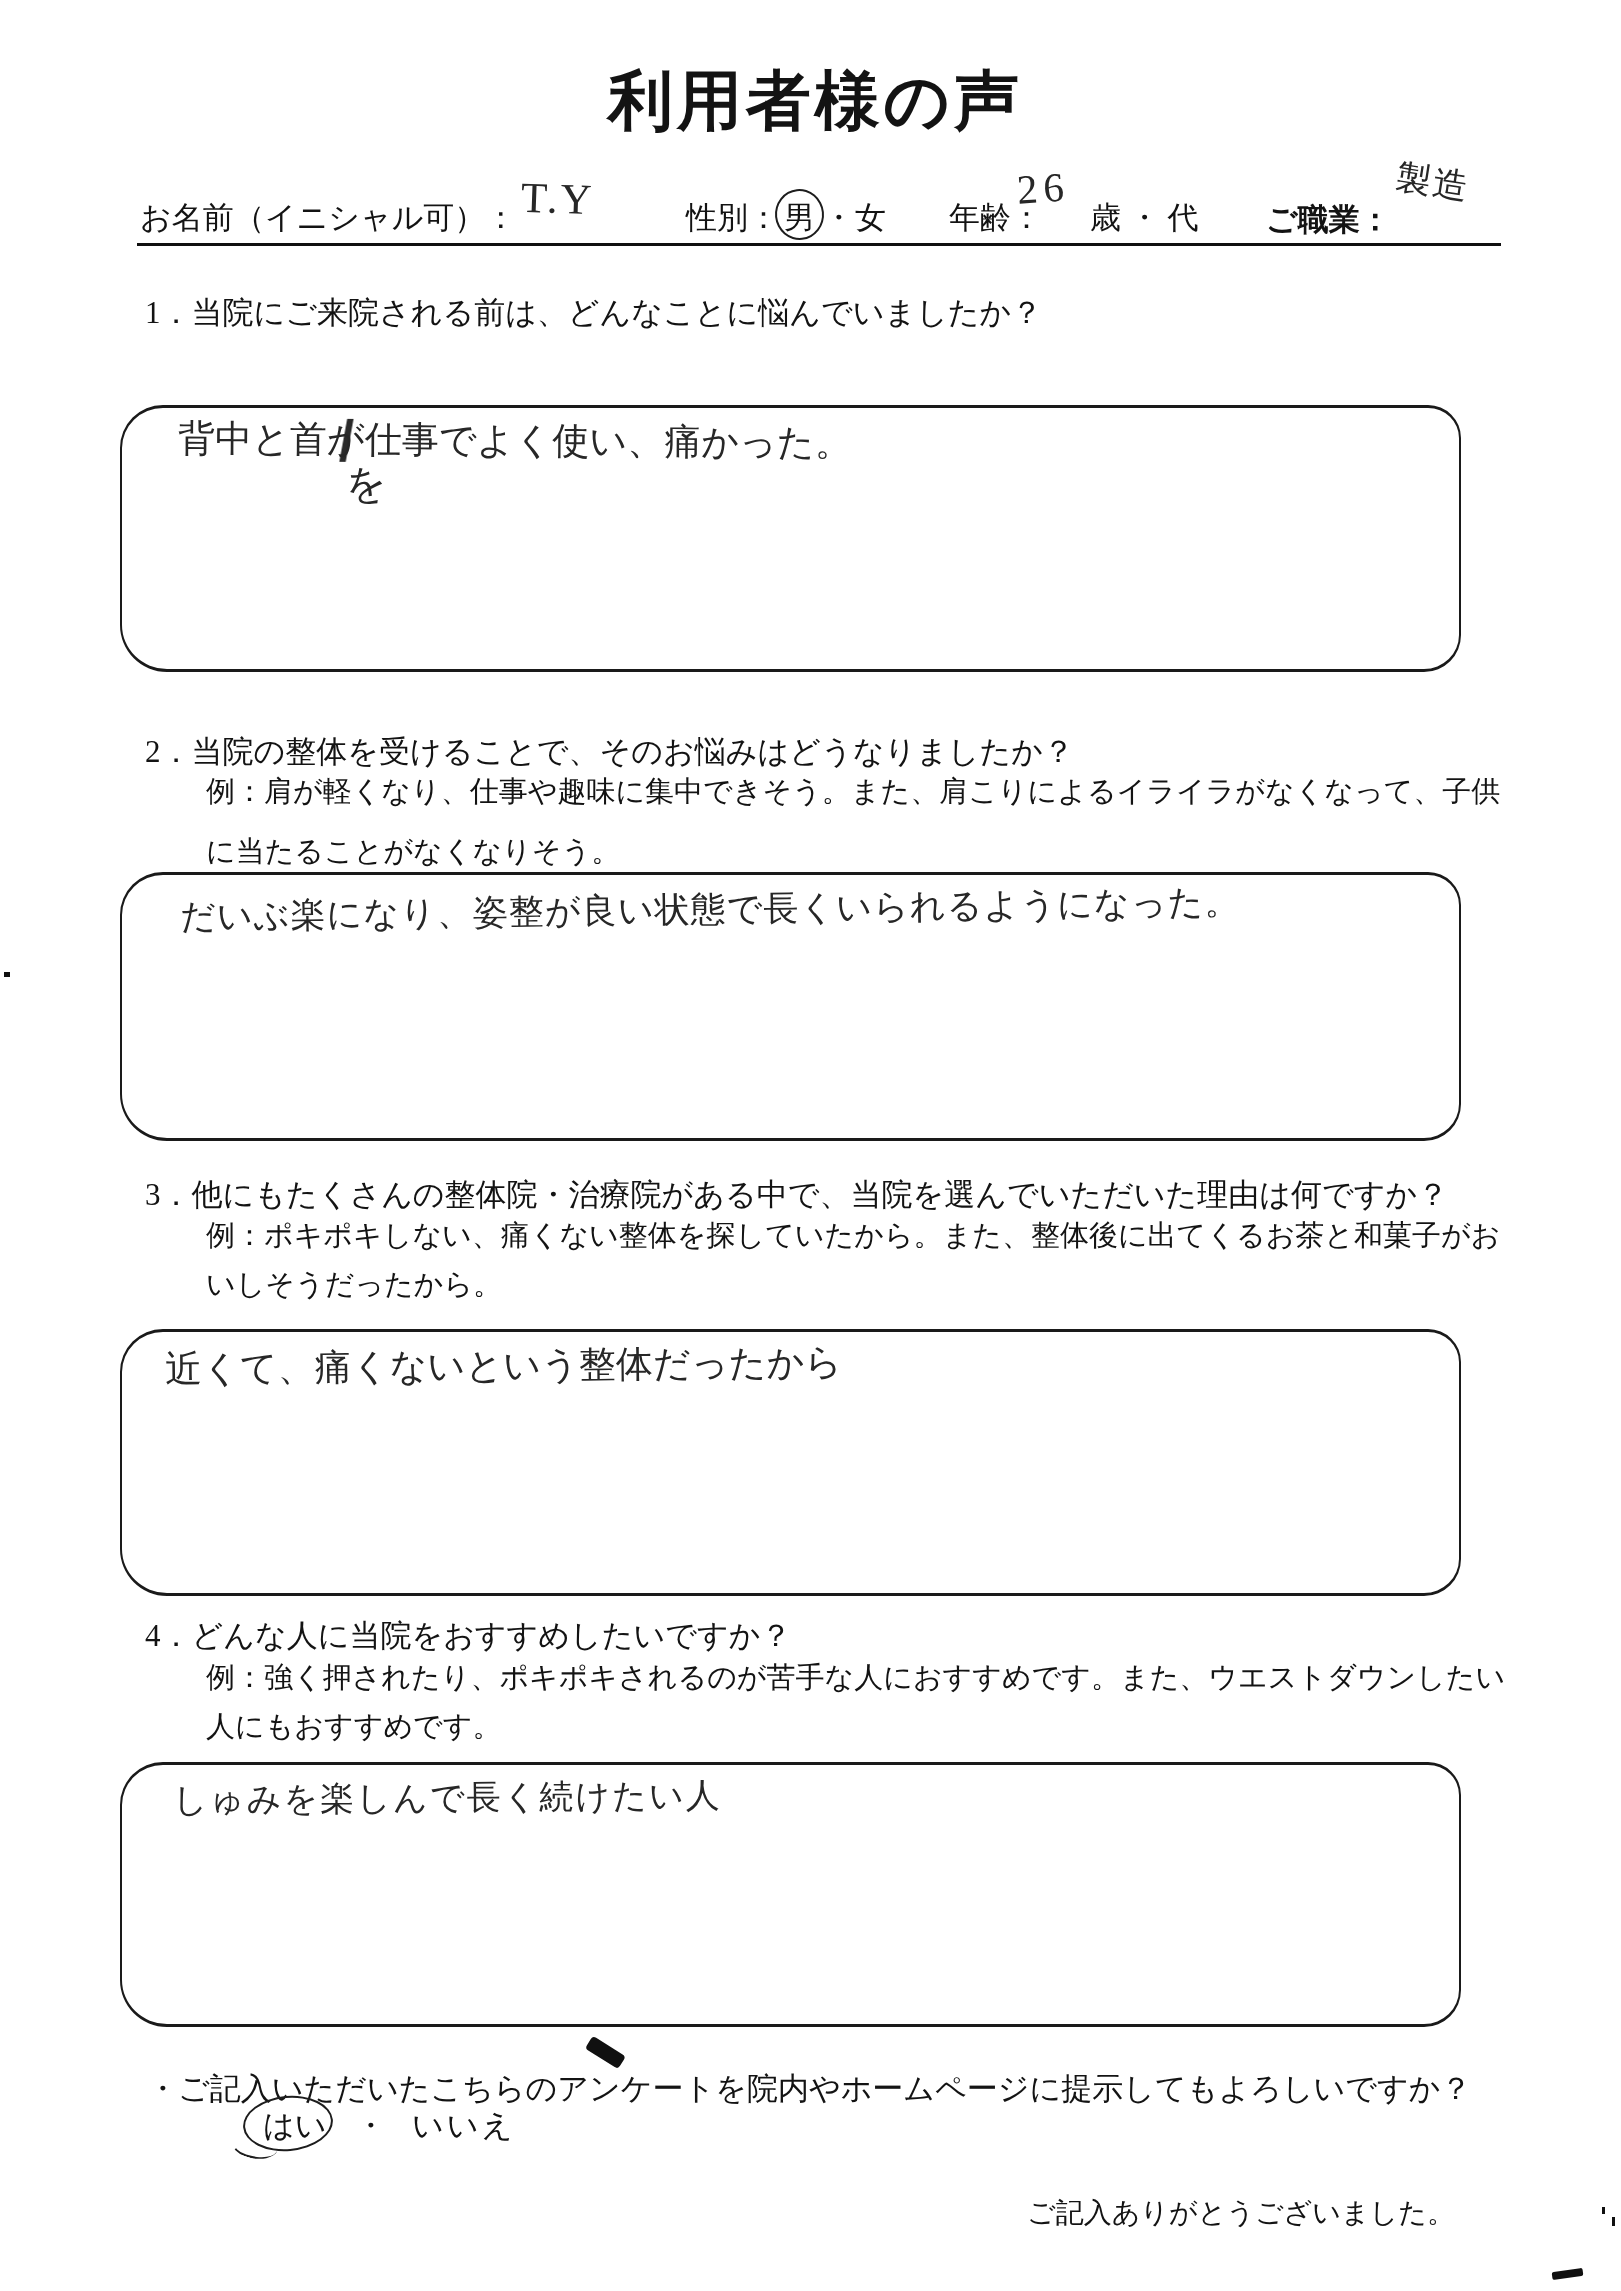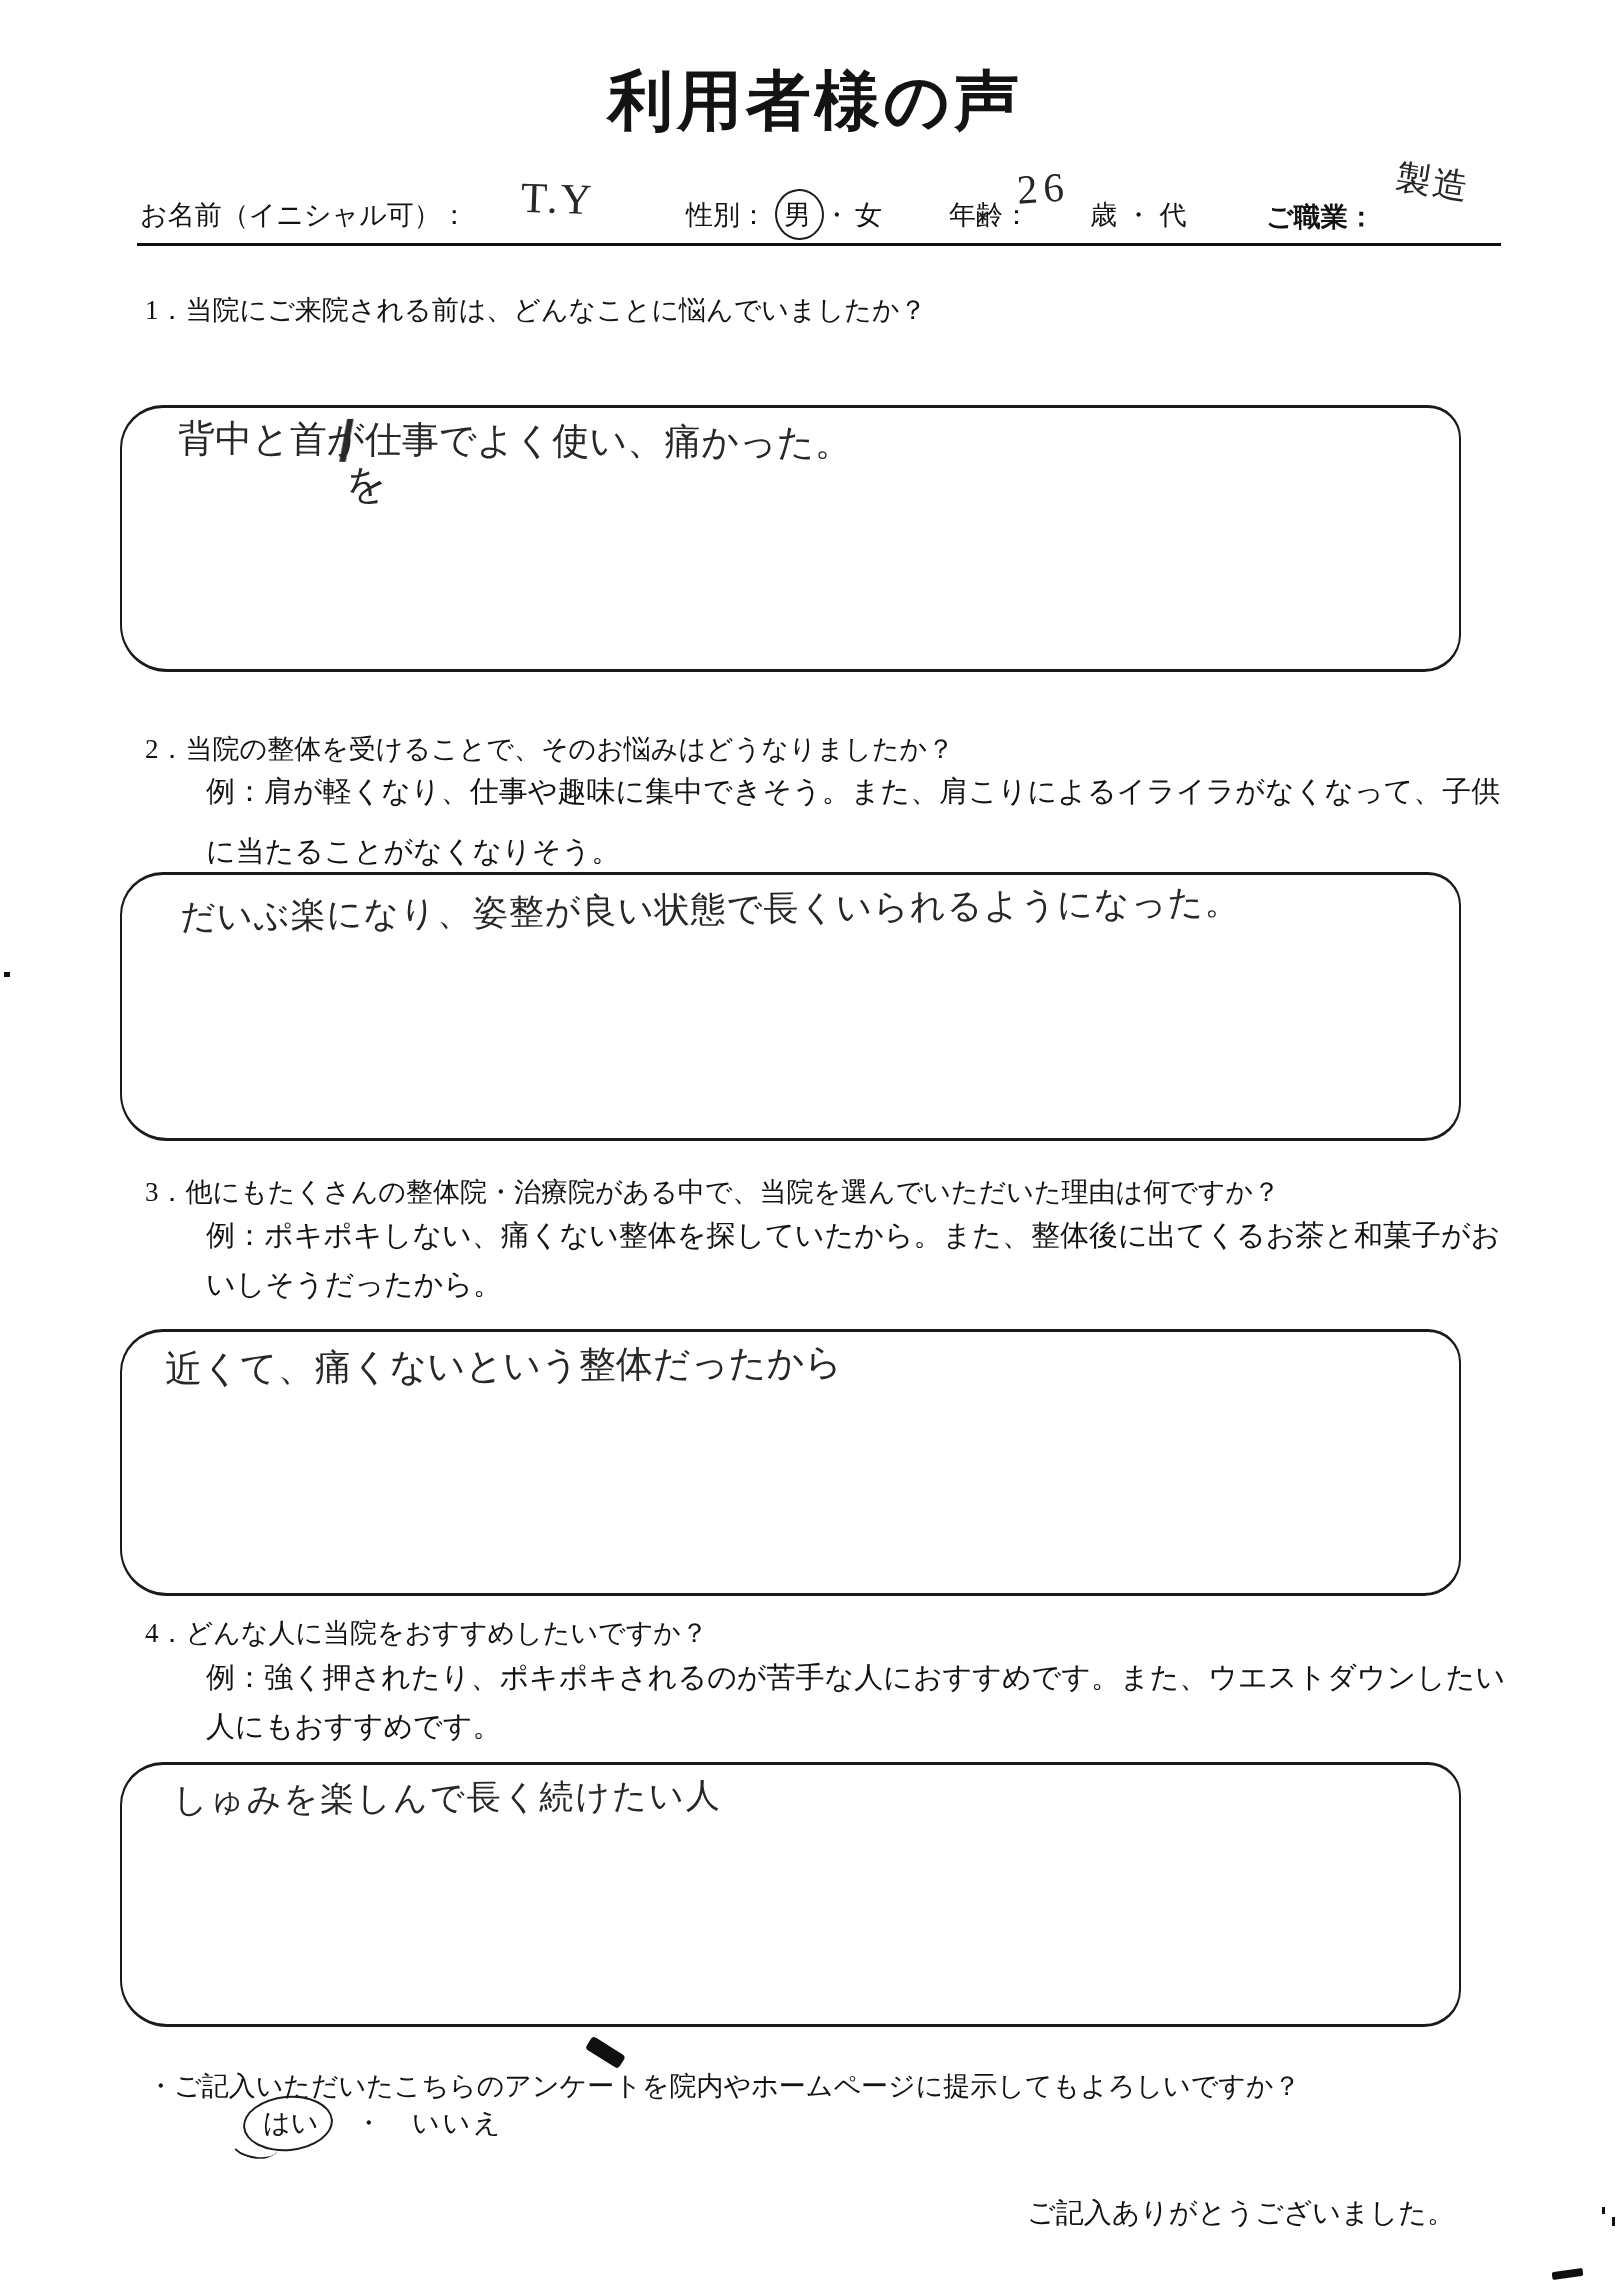--- a/index.html
+++ b/index.html
@@ -1,20 +1,20 @@
 <!DOCTYPE html>
 <html><head>
 <meta charset="utf-8">
 <style>
   html,body{margin:0;padding:0;background:#ffffff;}
   .page{position:relative;width:1621px;height:2292px;background:#ffffff;overflow:hidden;
         font-family:"Liberation Serif",serif;color:#131313;}
   .abs{position:absolute;}
   .title{font-size:65px;font-weight:600;letter-spacing:3.9px;white-space:nowrap;line-height:1;}
-  .print{font-size:27px;font-weight:500;white-space:nowrap;line-height:1.2;}
+  .print{font-size:31px;font-weight:500;white-space:nowrap;line-height:1.2;}
   .example-line{font-size:29px;font-weight:500;white-space:nowrap;line-height:49px;}
   .underline{background:#101010;height:2.9px;}
   .answer-box{width:1341px;height:267px;box-sizing:border-box;background:#fff;
               border:2.9px solid #1a1a1a;border-top-width:3.9px;border-bottom-width:3.9px;
               border-radius:43px 33px 37px 47px;}
   .hand{font-family:cursive,serif;color:#272727;white-space:nowrap;line-height:1.15;}
   .strike-char{display:inline-block;
               background:linear-gradient(100deg,transparent 42%,#2b2b2b 46%,#2b2b2b 56%,transparent 60%);}
   .hand-circle{box-sizing:border-box;border:2.9px solid #1d1d1d;border-radius:50%;}
   .circle-tail{box-sizing:border-box;border-bottom:2.9px solid #1d1d1d;border-left:2.9px solid transparent;

